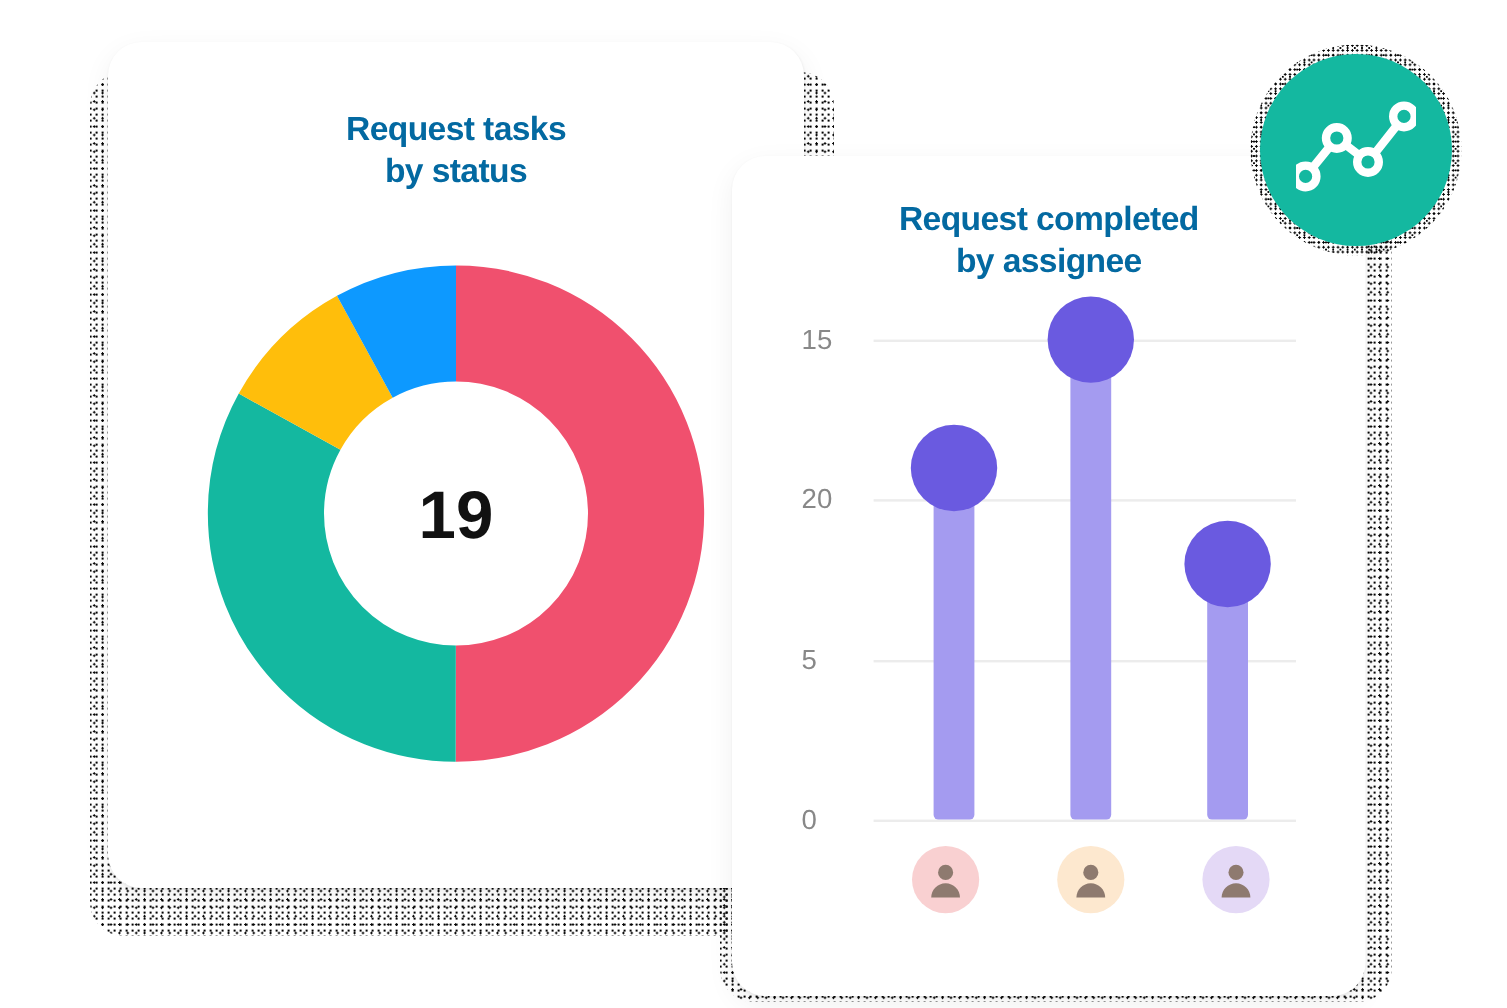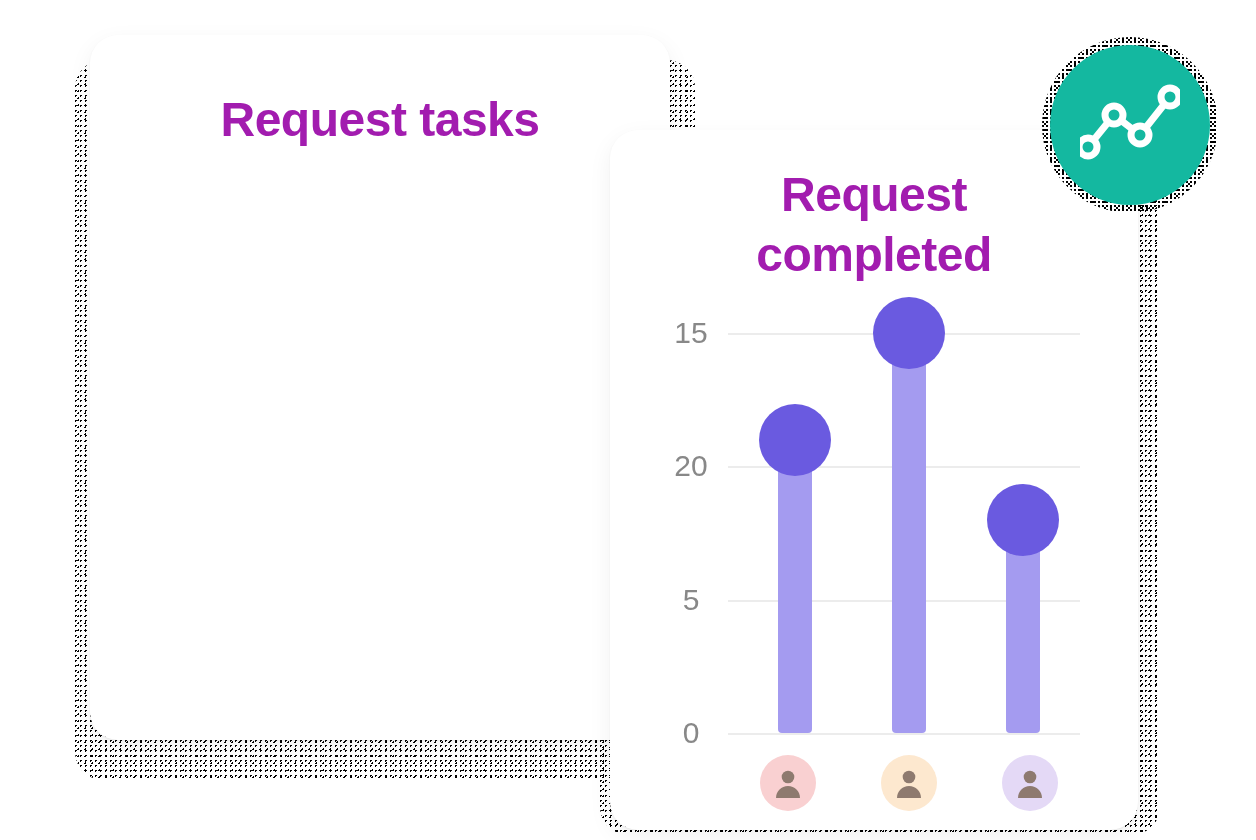--- a/index.html
+++ b/index.html
@@ -30,24 +30,24 @@
       position: absolute;
       background: #fff;
       border-radius: 28px;
       box-shadow: 0 1px 2px rgba(0,0,0,.06), 0 8px 24px rgba(0,0,0,.06);
       padding-left: 48px; padding-right: 48px;
     }
     .card-left  { left: 90px;  top: 35px;  width: 580px; height: 705px; padding-top: 55px; }
     .card-right { left: 610px; top: 130px; width: 528px; height: 700px; padding-top: 35px; }
 
     .card-title {
-      font-size: 48px;
+      font-size: 28px;
       line-height: 1.25;
       font-weight: 600;
-      color: #a21caf;
+      color: #0369a1;
       text-align: center;
       letter-spacing: -0.5px;
     }
 
     .donut-wrap { position: relative; width: 440px; height: 440px; margin: 48px auto 0; }
     .donut-wrap svg { width: 100%; height: 100%; transform: rotate(-90deg); }
     .donut-center {
       position: absolute; inset: 0;
       display: flex; align-items: center; justify-content: center;
       font-size: 56px; font-weight: 600; color: #111;
@@ -57,22 +57,22 @@
       position: relative;
       margin: 48px 10px 0 10px;
       height: 400px;
     }
     .grid-row {
       position: absolute; left: 60px; right: 0;
       border-top: 2px solid #ececec;
     }
     .ytick {
       position: absolute; left: 0; width: 46px;
-      text-align: center;
-      font-size: 30px; color: #888;
+      text-align: left;
+      font-size: 23px; color: #888;
       transform: translateY(-50%);
     }
     .bars {
       position: absolute; left: 70px; right: 0; top: 0; bottom: 0;
       display: flex; justify-content: space-around; align-items: flex-end;
     }
     .barcol { position: relative; width: 70px; height: 100%; }
     .bar-stem {
       position: absolute; bottom: 0; left: 50%;
       width: 34px; transform: translateX(-50%);
@@ -118,27 +118,40 @@
 <body>
 
 <div class="stage">
 
   <div class="noise noise-left"></div>
   <div class="noise noise-right"></div>
 
   <div class="card card-left">
     <div class="card-title">
       <div>Request tasks</div>
-    </div>
-
+      <div>by status</div>
+    </div>
+
+    <div class="donut-wrap">
+      <svg viewBox="0 0 100 100">
+        <g id="donut-g">
+            <circle cx="50" cy="50" r="36" fill="none" stroke="#f0506e" stroke-width="22" stroke-dasharray="113.09733552923255 113.09733552923255" stroke-dashoffset="0"></circle>
+            <circle cx="50" cy="50" r="36" fill="none" stroke="#14b8a0" stroke-width="22" stroke-dasharray="74.64424144929349 151.5504296091716" stroke-dashoffset="-113.09733552923255"></circle>
+            <circle cx="50" cy="50" r="36" fill="none" stroke="#ffbe0b" stroke-width="22" stroke-dasharray="20.357520395261858 205.83715066320326" stroke-dashoffset="-187.74157697852604"></circle>
+            <circle cx="50" cy="50" r="36" fill="none" stroke="#0d99ff" stroke-width="22" stroke-dasharray="18.09557368467721 208.09909737378788" stroke-dashoffset="-208.0990973737879"></circle>
+          </g>
+      </svg>
+      <div class="donut-center">19</div>
+    </div>
   </div>
 
   <div class="card card-right">
     <div class="card-title">
       <div>Request completed</div>
+      <div>by assignee</div>
     </div>
 
     <div class="barzone">
       <div id="grid-rows">
           <div class="grid-row" style="top: 400px;"></div>
           <div class="grid-row" style="top: 266.667px;"></div>
           <div class="grid-row" style="top: 133.333px;"></div>
           <div class="grid-row" style="top: 0px;"></div>
         </div>
       <div id="yticks">

